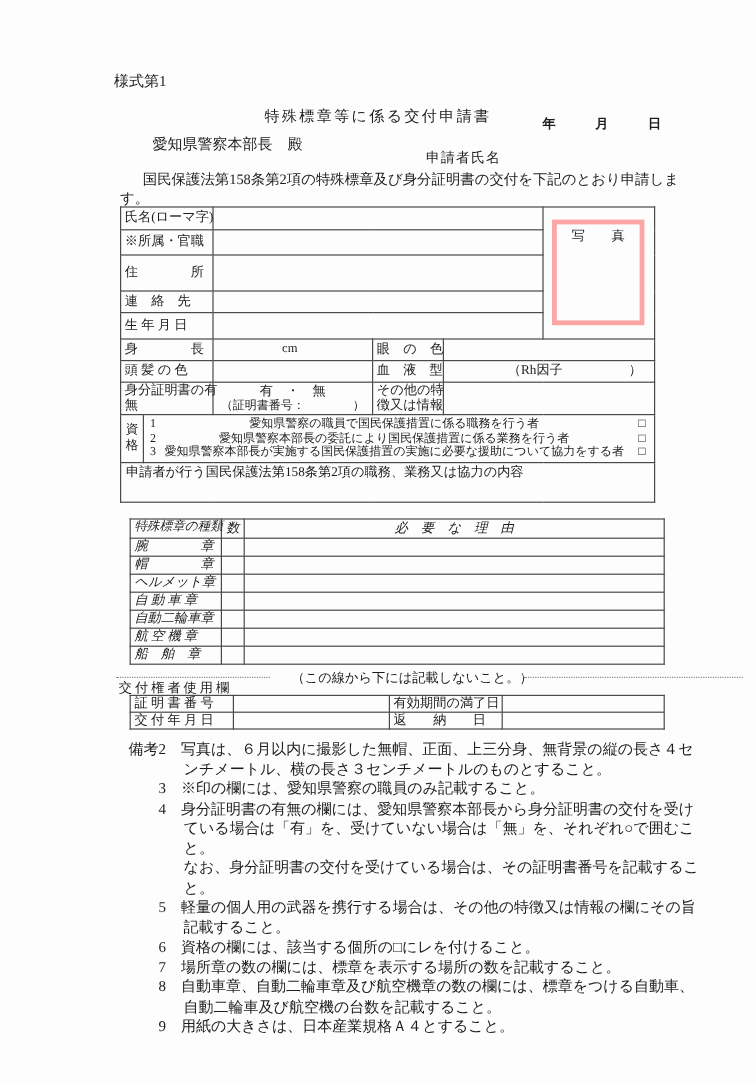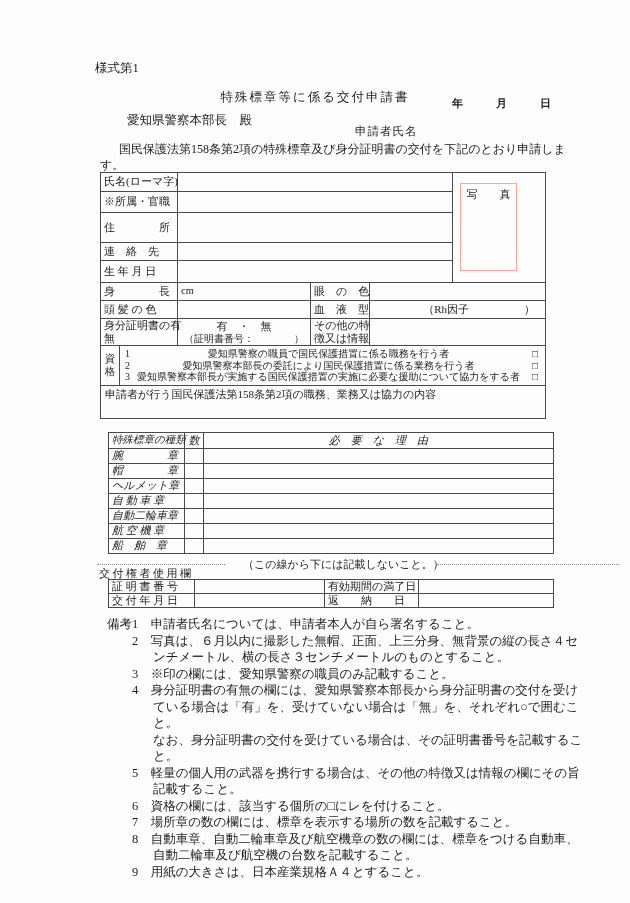--- a/index.html
+++ b/index.html
@@ -24,25 +24,25 @@
        vertical-align:middle; overflow:visible; }
   .lbl  { white-space:pre; }
   .ctr  { text-align:center; }
   .pre  { white-space:pre;border-radius:12px; }
 
   .main-table     { left:100px; top:172px; width:445px; }
   .insignia-table { left:108px; top:432px; width:445px;font-style:italic; }
   .issue-table    { left:108px; top:579px; width:445px; }
 
   .photo-cell { position:relative; padding:0; }
-  .photo-box  { position:absolute; left:7px; top:10px; width:57px; height:88px;
-                border:1px solid #fca5a5; text-align:center; }
+  .photo-box  { position:absolute; left:7px; top:10px; width:77px; height:88px;
+                border:4px solid #fca5a5; text-align:center; }
   .photo-label{ display:block; margin-top:4px; font-size:11px; white-space:pre; }
 
-  .unit  { text-align:left; padding-right:8px; font-size:10.5px; }
+  .unit  { text-align:center; padding-right:8px; font-size:10.5px; }
   .blood { text-align:right; padding-right:10px; white-space:pre; }
   .idcell{ text-align:center; padding:0; }
   .id-line1 { font-size:11px; line-height:13px; white-space:pre; }
   .id-line2 { font-size:10px; line-height:12px; white-space:pre; }
 
   .vert { white-space:pre; text-align:center; font-size:10.5px; line-height:13px; padding:0; }
   .qual { padding:2px 0; }
   .qline{ display:flex; align-items:center; font-size:10px; line-height:11.4px; }
   .qnum { flex:0 0 14px; padding-left:5px; }
   .qtext{ flex:1 1 auto; white-space:nowrap;text-align:center; }
@@ -233,21 +233,20 @@
       <td></td>
       <td class="lbl">返　　納　　日</td>
       <td></td>
     </tr>
   </tbody>
     </table>
 
   <div class="abs notes">
     <span class="notes-label">備考</span>
     <div class="notes-list">
-      <div class="note-item">1　申請者氏名については、申請者本人が自ら署名すること。</div>
       <div class="note-item">2　写真は、６月以内に撮影した無帽、正面、上三分身、無背景の縦の長さ４セ
 ンチメートル、横の長さ３センチメートルのものとすること。</div>
       <div class="note-item">3　※印の欄には、愛知県警察の職員のみ記載すること。</div>
       <div class="note-item">4　身分証明書の有無の欄には、愛知県警察本部長から身分証明書の交付を受け
 ている場合は「有」を、受けていない場合は「無」を、それぞれ○で囲むこと。
 なお、身分証明書の交付を受けている場合は、その証明書番号を記載すること。</div>
       <div class="note-item">5　軽量の個人用の武器を携行する場合は、その他の特徴又は情報の欄にその旨
 記載すること。</div>
       <div class="note-item">6　資格の欄には、該当する個所の□にレを付けること。</div>
       <div class="note-item">7　場所章の数の欄には、標章を表示する場所の数を記載すること。</div>

